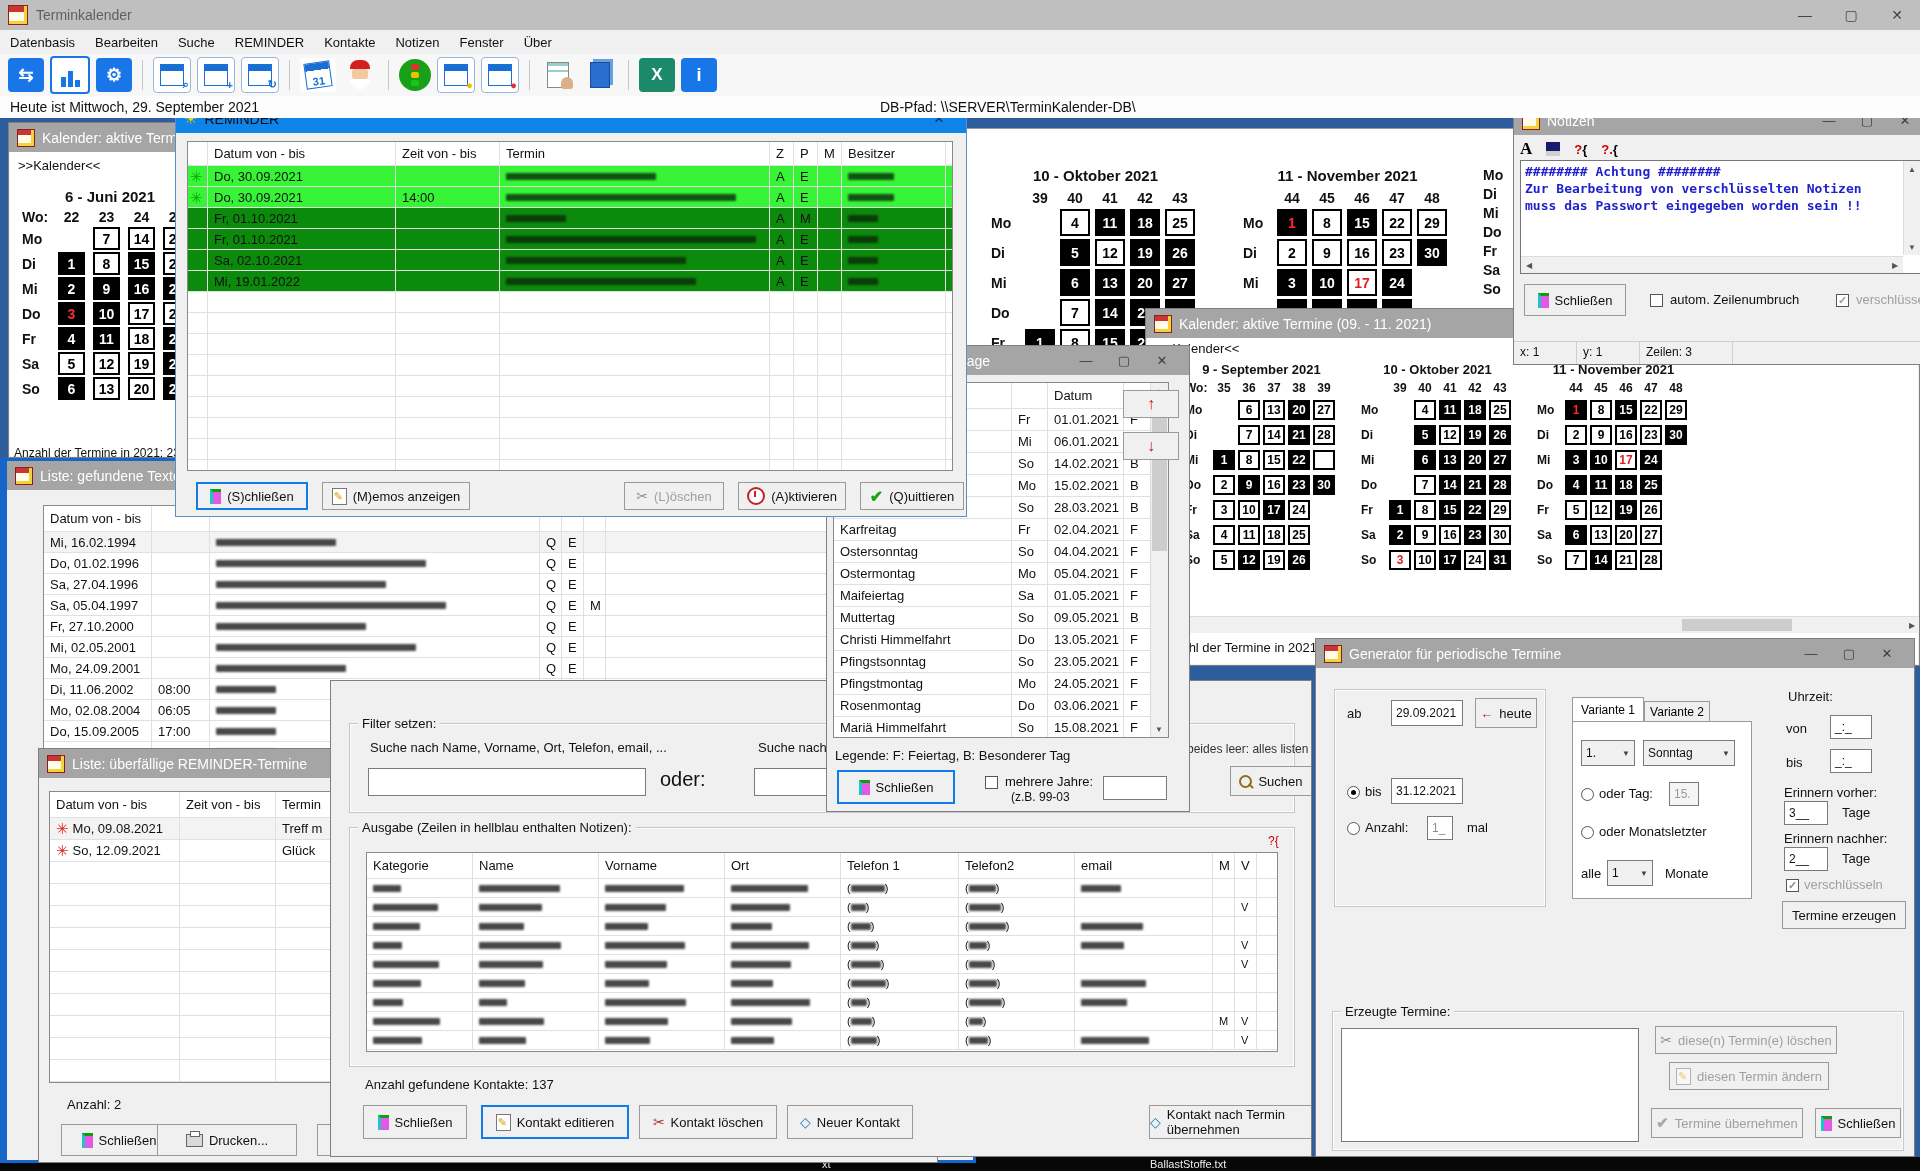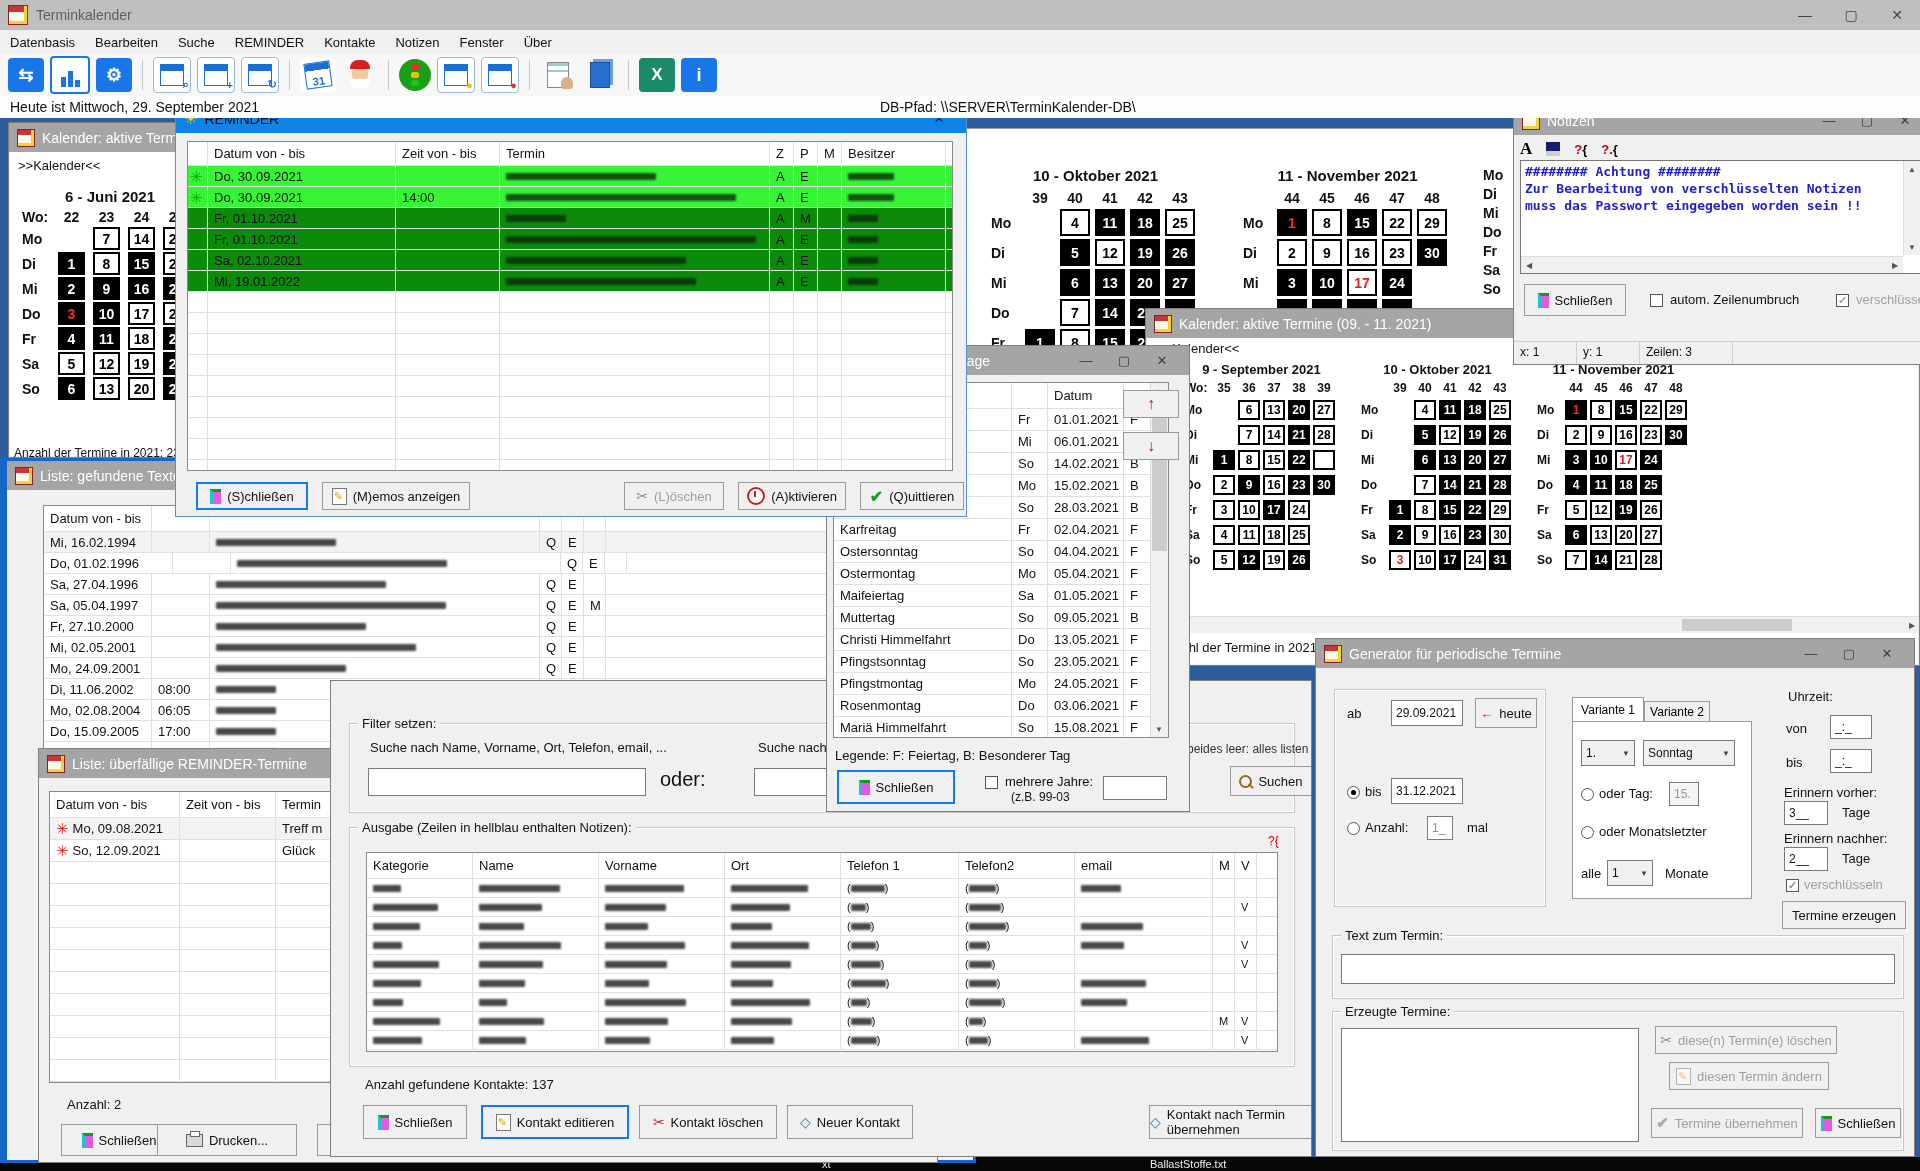--- a/index.html
+++ b/index.html
@@ -679,21 +679,21 @@
           <span class="c" style="width: 58px;"></span>
           <span class="c" style="width: 330px;">
             <span class="sm" style="width: 120px;"></span>
           </span>
           <span class="c" style="width: 22px;">Q</span>
           <span class="c" style="width: 22px;">E</span>
           <span class="c" style="width: 22px;"></span>
           <span class="c" style="width: 300px;"></span>
         </div>
         <div class="trow" style="height: 21px;">
-          <span class="c" style="width: 129px;">Do, 01.02.1996</span>
+          <span class="c" style="width: 108px;">Do, 01.02.1996</span>
           <span class="c" style="width: 58px;"></span>
           <span class="c" style="width: 330px;">
             <span class="sm" style="width: 210px;"></span>
           </span>
           <span class="c" style="width: 22px;">Q</span>
           <span class="c" style="width: 22px;">E</span>
           <span class="c" style="width: 22px;"></span>
           <span class="c" style="width: 300px;"></span>
         </div>
         <div class="trow" style="height: 21px;">
@@ -1537,24 +1537,20 @@
     <span class="lbl" style="left:468px;top:192px">Erinnern nachher:</span>
     <div class="inp" style="left:468px;top:208px;width:44px;height:24px">
         <span>2__</span>
       </div>
     <span class="lbl" style="left:526px;top:212px">Tage</span>
     <span class="cb" style="position:absolute;left:470px;top:240px">✓</span>
     <span class="lbl" style="left:488px;top:238px;color:#9f9f9f">verschlüsseln</span>
     <div class="btn" style="left:466px;top:262px;width:124px;height:28px">
         <span>Termine erzeugen</span>
       </div>
-    <div class="grp" style="left:16px;top:296px;width:572px;height:64px">
-      <span class="grp-label" style="left:8px;top:-8px">Text zum Termin:</span>
-      <div class="inp" style="left:8px;top:18px;width:554px;height:30px"></div>
-    </div>
     <div class="grp" style="left:16px;top:372px;width:572px;height:140px">
       <span class="grp-label" style="left:8px;top:-8px">Erzeugte Termine:</span>
       <div style="position:absolute;left:8px;top:16px;width:296px;height:112px;background:#fff;border:1px solid #7a7a7a"></div>
       <div class="btn disabled" style="left:322px;top:14px;width:182px;height:28px">
         <span class="knife-ico">✂</span>
           <span>diese(n) Termin(e) löschen</span>
       </div>
       <div class="btn disabled" style="left:336px;top:50px;width:160px;height:28px">
         <span class="memo-ico" style="opacity:.5"></span>
           <span>diesen Termin ändern</span>

